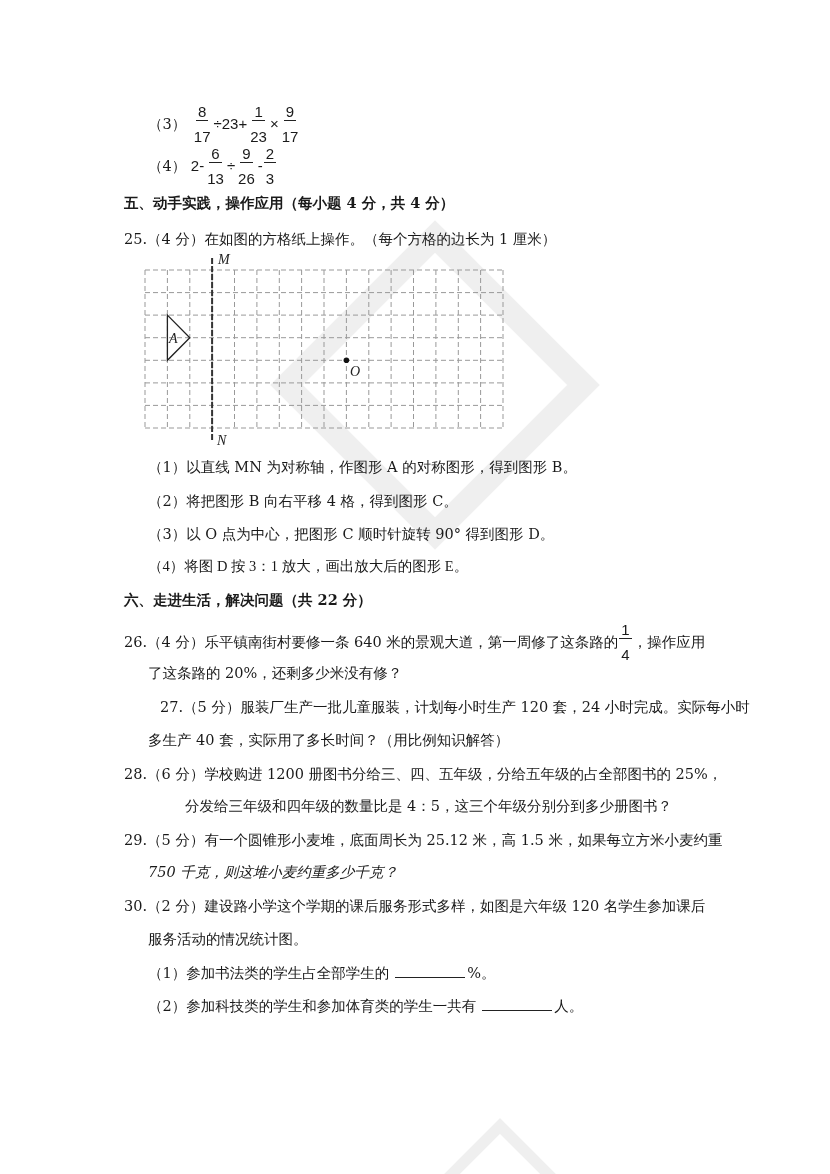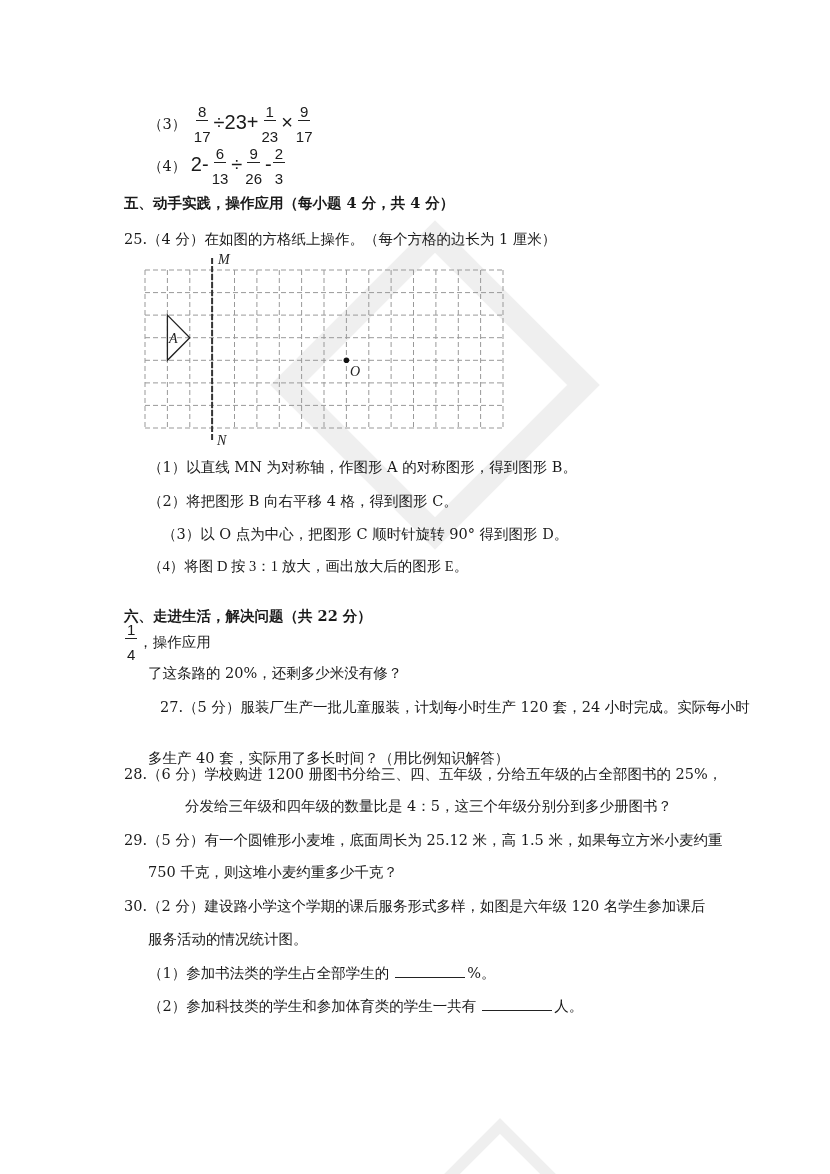--- a/index.html
+++ b/index.html
@@ -5,21 +5,21 @@
   html, body { margin: 0; padding: 0; background: #ffffff; }
   body { width: 830px; height: 1174px; position: relative; overflow: hidden;
          font-family: "DejaVu Serif", "Liberation Serif", serif; color: #1a1a1a; }
   .abs { position: absolute; white-space: nowrap; }
   .txt { font-size: 14.5px; line-height: 18px; }
   .bold { font-weight: bold; }
   .frac { display: inline-flex; flex-direction: column; align-items: center; vertical-align: middle;
           font-family: "Liberation Sans", sans-serif; font-size: 15px; line-height: 16px; margin: 0 1px; }
   .frac .num { padding: 0 2px; border-bottom: 1px solid #222; }
   .frac .den { padding: 0 2px; margin-top: 8px; }
-  .math { font-family: "Liberation Sans", sans-serif; font-size: 20px; }
+  .math { font-family: "Liberation Sans", sans-serif; font-size: 15px; }
   .blank { display: inline-block; width: 70px; border-bottom: 1px solid #222; height: 14px; vertical-align: baseline; margin: 0 2px 0 6px; }
   .watermark { position: absolute; opacity: 0.06; pointer-events: none; }
 </style>
 </head>
 <body>
 
 <svg class="watermark" style="left:270px;top:220px" width="330" height="330" viewBox="0 0 100 100">
   <polygon points="50,5 95,50 50,95 5,50" fill="none" stroke="#000" stroke-width="7"></polygon>
 </svg>
 <svg class="watermark" style="left:420px;top:1118px" width="160" height="160" viewBox="0 0 100 100">
@@ -93,41 +93,41 @@
 
   <polygon points="27.4,65.1 49.8,87.7 27.4,110.3" fill="none" stroke="#222" stroke-width="1.3"></polygon>
   <text x="29" y="93" font-family="Liberation Serif, serif" font-style="italic" font-size="14" fill="#222">A</text>
 
   <circle cx="206.4" cy="110.3" r="2.8" fill="#111"></circle>
   <text x="210" y="126" font-family="Liberation Serif, serif" font-style="italic" font-size="14" fill="#222">O</text>
 </svg>
 
 <div class="abs txt" style="left:148px;top:458px;">（1）以直线 MN 为对称轴，作图形 A 的对称图形，得到图形 B。</div>
 <div class="abs txt" style="left:148px;top:492px;">（2）将把图形 B 向右平移 4 格，得到图形 C。</div>
-<div class="abs txt" style="left:162px;top:525px;">（3）以 O 点为中心，把图形 C 顺时针旋转 90° 得到图形 D。</div>
+<div class="abs txt" style="left:148px;top:525px;">（3）以 O 点为中心，把图形 C 顺时针旋转 90° 得到图形 D。</div>
 <div class="abs txt" style="left:148px;top:557px;font-family:Liberation Serif, serif;">（4）将图 D 按 3：1 放大，画出放大后的图形 E。</div>
 
-<div class="abs txt bold" style="left:124px;top:607px;">六、走进生活，解决问题（共 22 分）</div>
+<div class="abs txt bold" style="left:124px;top:591px;">六、走进生活，解决问题（共 22 分）</div>
 
 <div class="abs txt" style="left:124px;top:622px;">
-  <span class="frac">
+  <span>26.（4 分）乐平镇南街村要修一条 640 米的景观大道，第一周修了这条路的</span><span class="frac">
       <span class="num">1</span>
       <span class="den">4</span>
     </span><span>，操作应用</span>
 </div>
 <div class="abs txt" style="left:148px;top:664px;">了这条路的 20%，还剩多少米没有修？</div>
 
 <div class="abs txt" style="left:124px;top:698px;margin-left:36px;">27.（5 分）服装厂生产一批儿童服装，计划每小时生产 120 套，24 小时完成。实际每小时</div>
-<div class="abs txt" style="left:148px;top:731px;margin-top:18px;">多生产 40 套，实际用了多长时间？（用比例知识解答）</div>
+<div class="abs txt" style="left:148px;top:731px;">多生产 40 套，实际用了多长时间？（用比例知识解答）</div>
 
 <div class="abs txt" style="left:124px;top:765px;">28.（6 分）学校购进 1200 册图书分给三、四、五年级，分给五年级的占全部图书的 25%，</div>
 <div class="abs txt" style="left:148px;top:797px;margin-left:37px;">分发给三年级和四年级的数量比是 4：5，这三个年级分别分到多少册图书？</div>
 
 <div class="abs txt" style="left:124px;top:831px;">29.（5 分）有一个圆锥形小麦堆，底面周长为 25.12 米，高 1.5 米，如果每立方米小麦约重</div>
-<div class="abs txt" style="left:148px;top:863px;">750 千克，则这堆小麦约重多少千克？</div>
+<div class="abs txt" style="left:148px;top:863px;font-style:italic;">750 千克，则这堆小麦约重多少千克？</div>
 
 <div class="abs txt" style="left:124px;top:897px;">30.（2 分）建设路小学这个学期的课后服务形式多样，如图是六年级 120 名学生参加课后</div>
 <div class="abs txt" style="left:148px;top:930px;">服务活动的情况统计图。</div>
 <div class="abs txt" style="left:148px;top:963px;text-align:center;">
   <span>（1）参加书法类的学生占全部学生的</span><span class="blank"></span><span>%。</span>
 </div>
 <div class="abs txt" style="left:148px;top:996px;">
   <span>（2）参加科技类的学生和参加体育类的学生一共有</span><span class="blank"></span><span>人。</span>
 </div>
 

